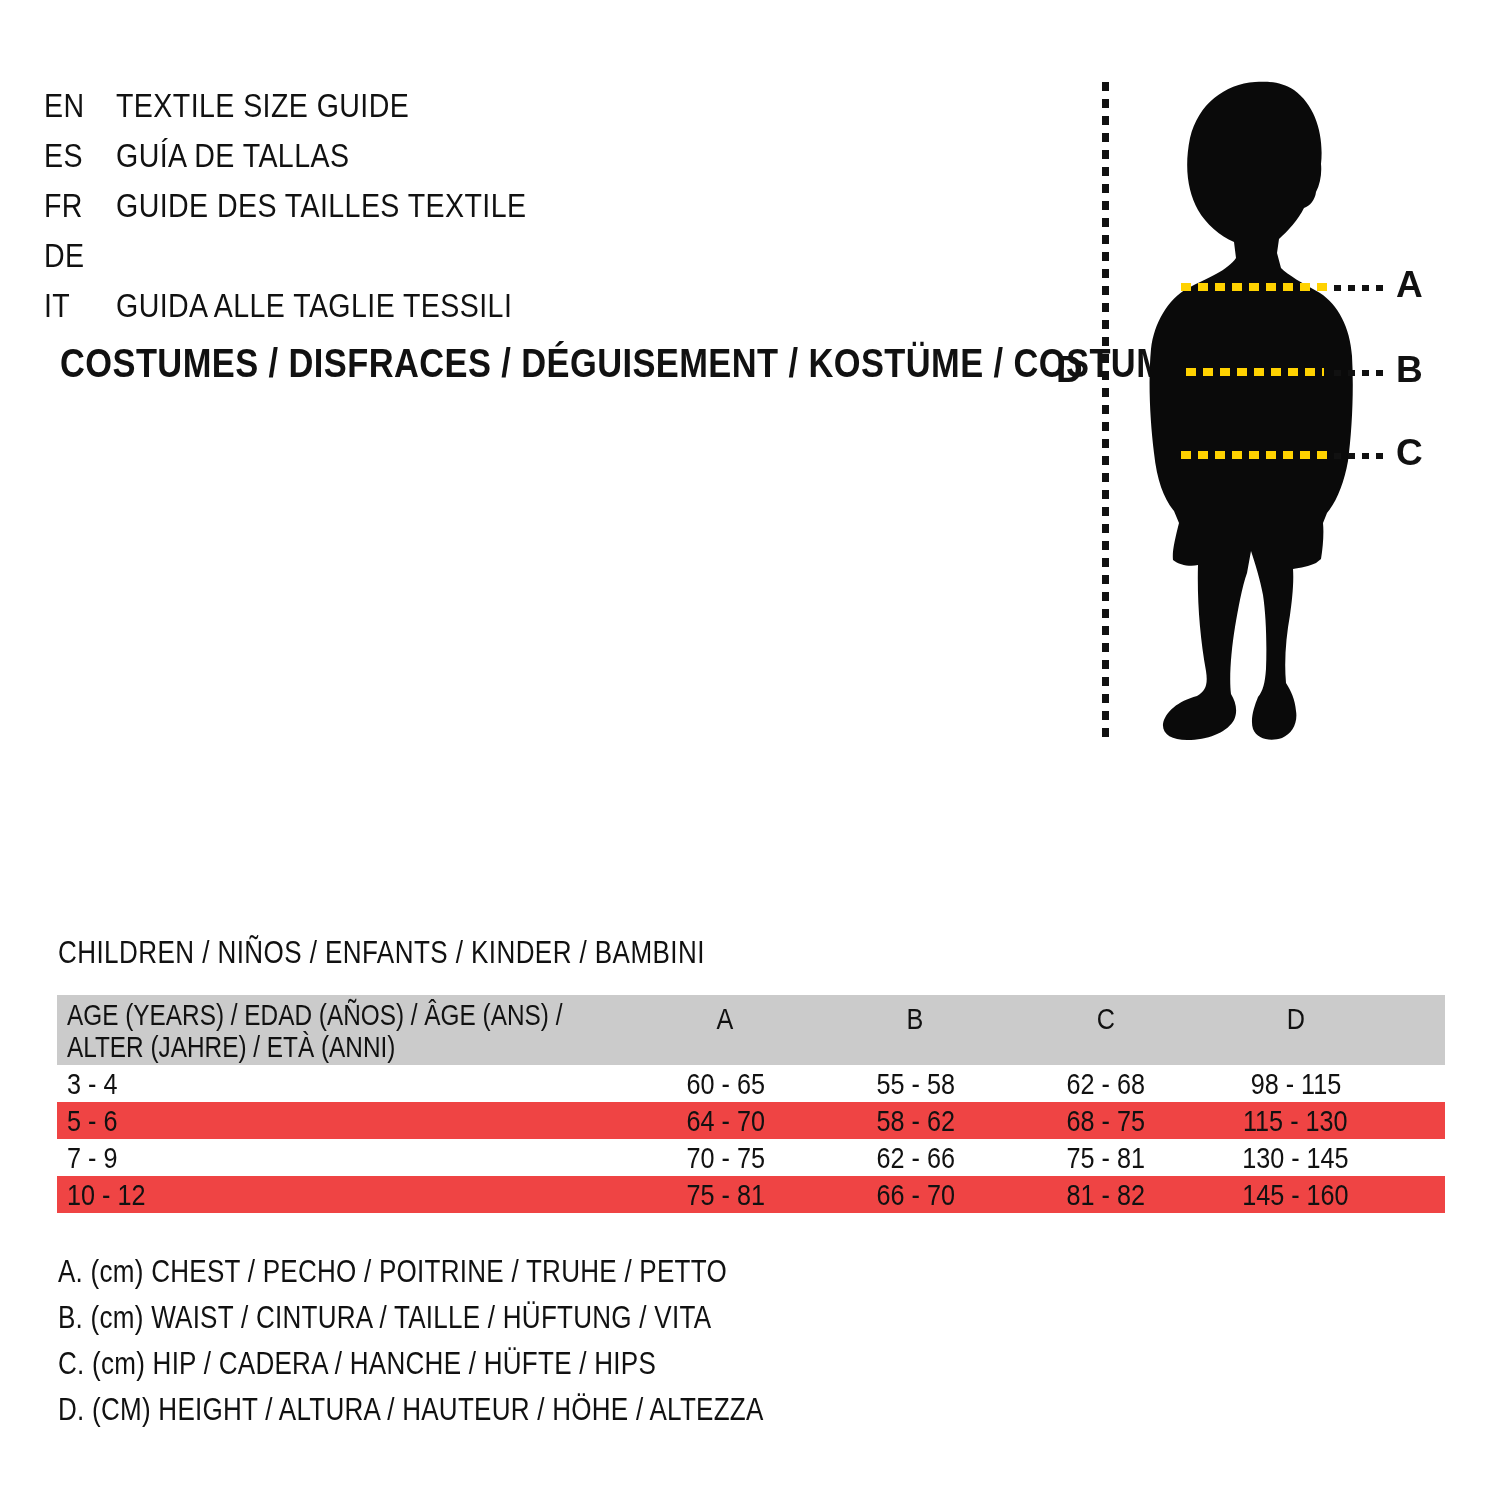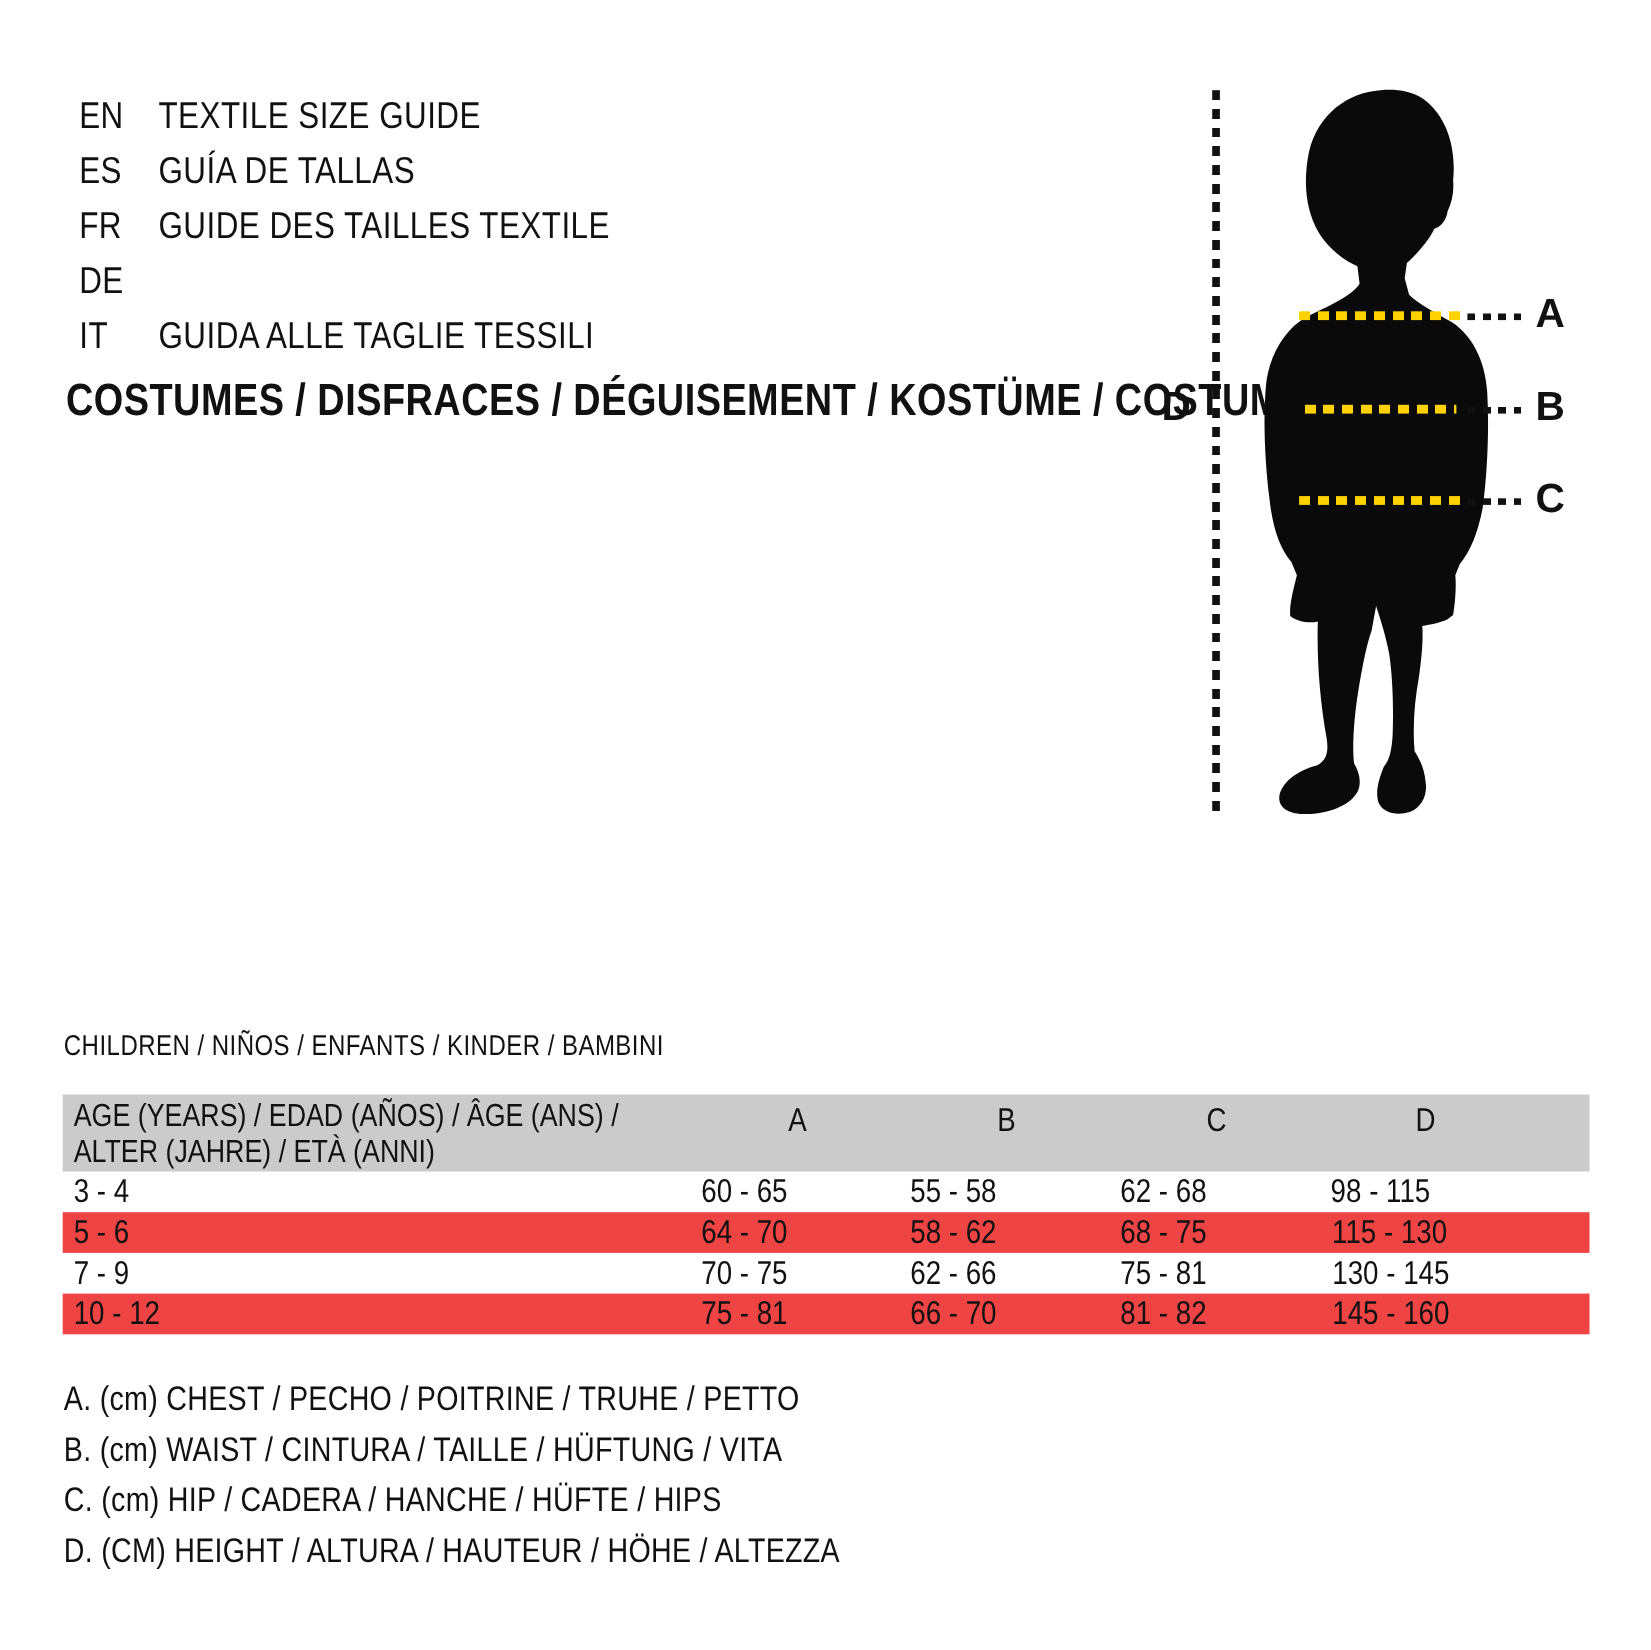--- a/index.html
+++ b/index.html
@@ -10,21 +10,21 @@
     width: 1501px;
     height: 1500px;
     background: #fff;
     overflow: hidden;
   }
   
   .cx  { display: inline-block; transform: scaleX(.84); transform-origin: 0 50%; white-space: nowrap; }
   .cxc { display: inline-block; transform: scaleX(.84); transform-origin: 50% 50%; white-space: nowrap; }
 
   
-  .lang-list { position: absolute; left: 72px; top: 80px; }
+  .lang-list { position: absolute; left: 44px; top: 80px; }
   .lang-row { height: 50px; line-height: 50px; font-size: 34px; letter-spacing: .5px; }
   .lang-code { position: absolute; left: 0; width: 70px; }
   .lang-label { position: absolute; left: 72px; }
   .lang-row { position: relative; width: 700px; }
 
   
   .costumes-title {
     position: absolute; left: 60px; top: 340px;
     font-size: 41px; font-weight: bold; letter-spacing: .5px;
   }
@@ -50,37 +50,37 @@
     position: absolute; height: 6px; width: 52px; left: 1334px;
     background: repeating-linear-gradient(to right, #111 0 7px, transparent 7px 14px);
   }
   .conn-a { top: 285px; } .conn-b { top: 370px; } .conn-c { top: 453px; }
   .m-letter { position: absolute; left: 1396px; font-size: 37px; font-weight: bold; }
   .ml-a { top: 264px; } .ml-b { top: 349px; } .ml-c { top: 432px; }
 
   
   .children-heading {
     position: absolute; left: 58px; top: 935px;
-    font-size: 26px; letter-spacing: .5px;
+    font-size: 31px; letter-spacing: .5px;
   }
 
   
   .size-table { position: absolute; left: 57px; top: 995px; width: 1388px; }
   .trow {
     display: grid;
     grid-template-columns: 41.3% 13.7% 13.7% 13.7% 13.7% 3.9%;
     align-items: center;
     text-decoration: underline;
   }
   .thead { background: #cbcbcb; height: 70px; align-items: start; }
   .thead .age-cell { padding: 4px 0 0 10px; font-size: 29px; line-height: 32px; }
   .thead .col-letter { text-align: center; padding-top: 7px; font-size: 30px; }
   .tdata { height: 37px; font-size: 30px; }
   .tdata .age-cell { padding-left: 10px; }
-  .tdata .num-cell { }
+  .tdata .num-cell { text-align: center; }
   .stripe { background: #ef4444; }
 
   
   .legend { position: absolute; left: 58px; top: 1249px; }
   .legend-row { height: 46px; line-height: 46px; font-size: 31px; letter-spacing: .3px; }
 </style>
 </head>
 <body>
 
 <div class="page">

